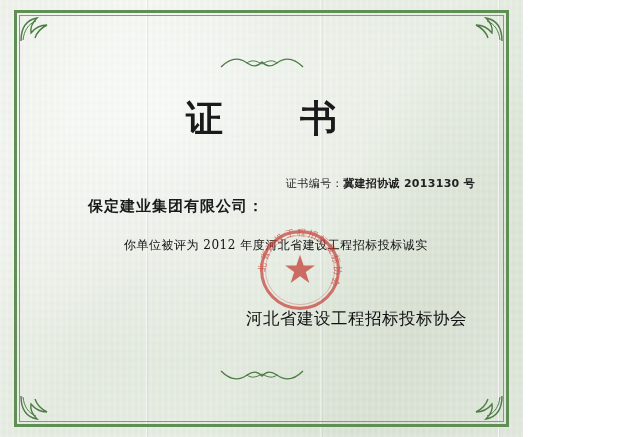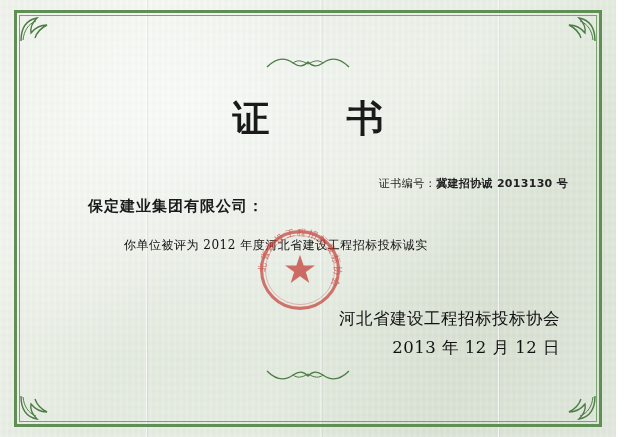--- a/index.html
+++ b/index.html
@@ -9,21 +9,21 @@
   }
   body {
     width: 640px;
     height: 437px;
     overflow: hidden;
     font-family: "Liberation Serif", serif;
   }
 
   #certificate {
     position: relative;
-    width: 616px;
+    width: 523px;
     height: 437px;
     background:
       radial-gradient(ellipse at 30% 25%, rgba(255,255,255,0.75) 0%, rgba(255,255,255,0) 55%),
       radial-gradient(ellipse at 78% 78%, rgba(205,215,198,0.45) 0%, rgba(255,255,255,0) 60%),
       linear-gradient(120deg, #e9eee5 0%, #eef2ea 18%, #e4ebe1 38%, #eaf0e7 58%, #dfe7db 78%, #e8ede5 100%);
     overflow: hidden;
   }
 
   
   .fold {
@@ -239,21 +239,20 @@
     </div>
 
     <div class="recipient">保定建业集团有限公司：</div>
 
     <div class="body-text">
       <span class="indent"></span><span>你单位被评为 2012 年度河北省建设工程招标投标诚实</span><br>
     </div>
 
     <div class="signature">
       <div>河北省建设工程招标投标协会</div>
-      <div>2013 年 12 月 12 日</div>
     </div>
 
   </div>
 
   <div class="seal">
     <svg viewBox="0 0 100 100">
       <defs>
         <path id="sealArc" d="M 50,50 m -36,0 a 36,36 0 1,1 72,0 a 36,36 0 1,1 -72,0"></path>
       </defs>
       <circle cx="50" cy="50" r="40" fill="none" stroke="#c2352e" stroke-width="3.2" opacity="0.85"></circle>

